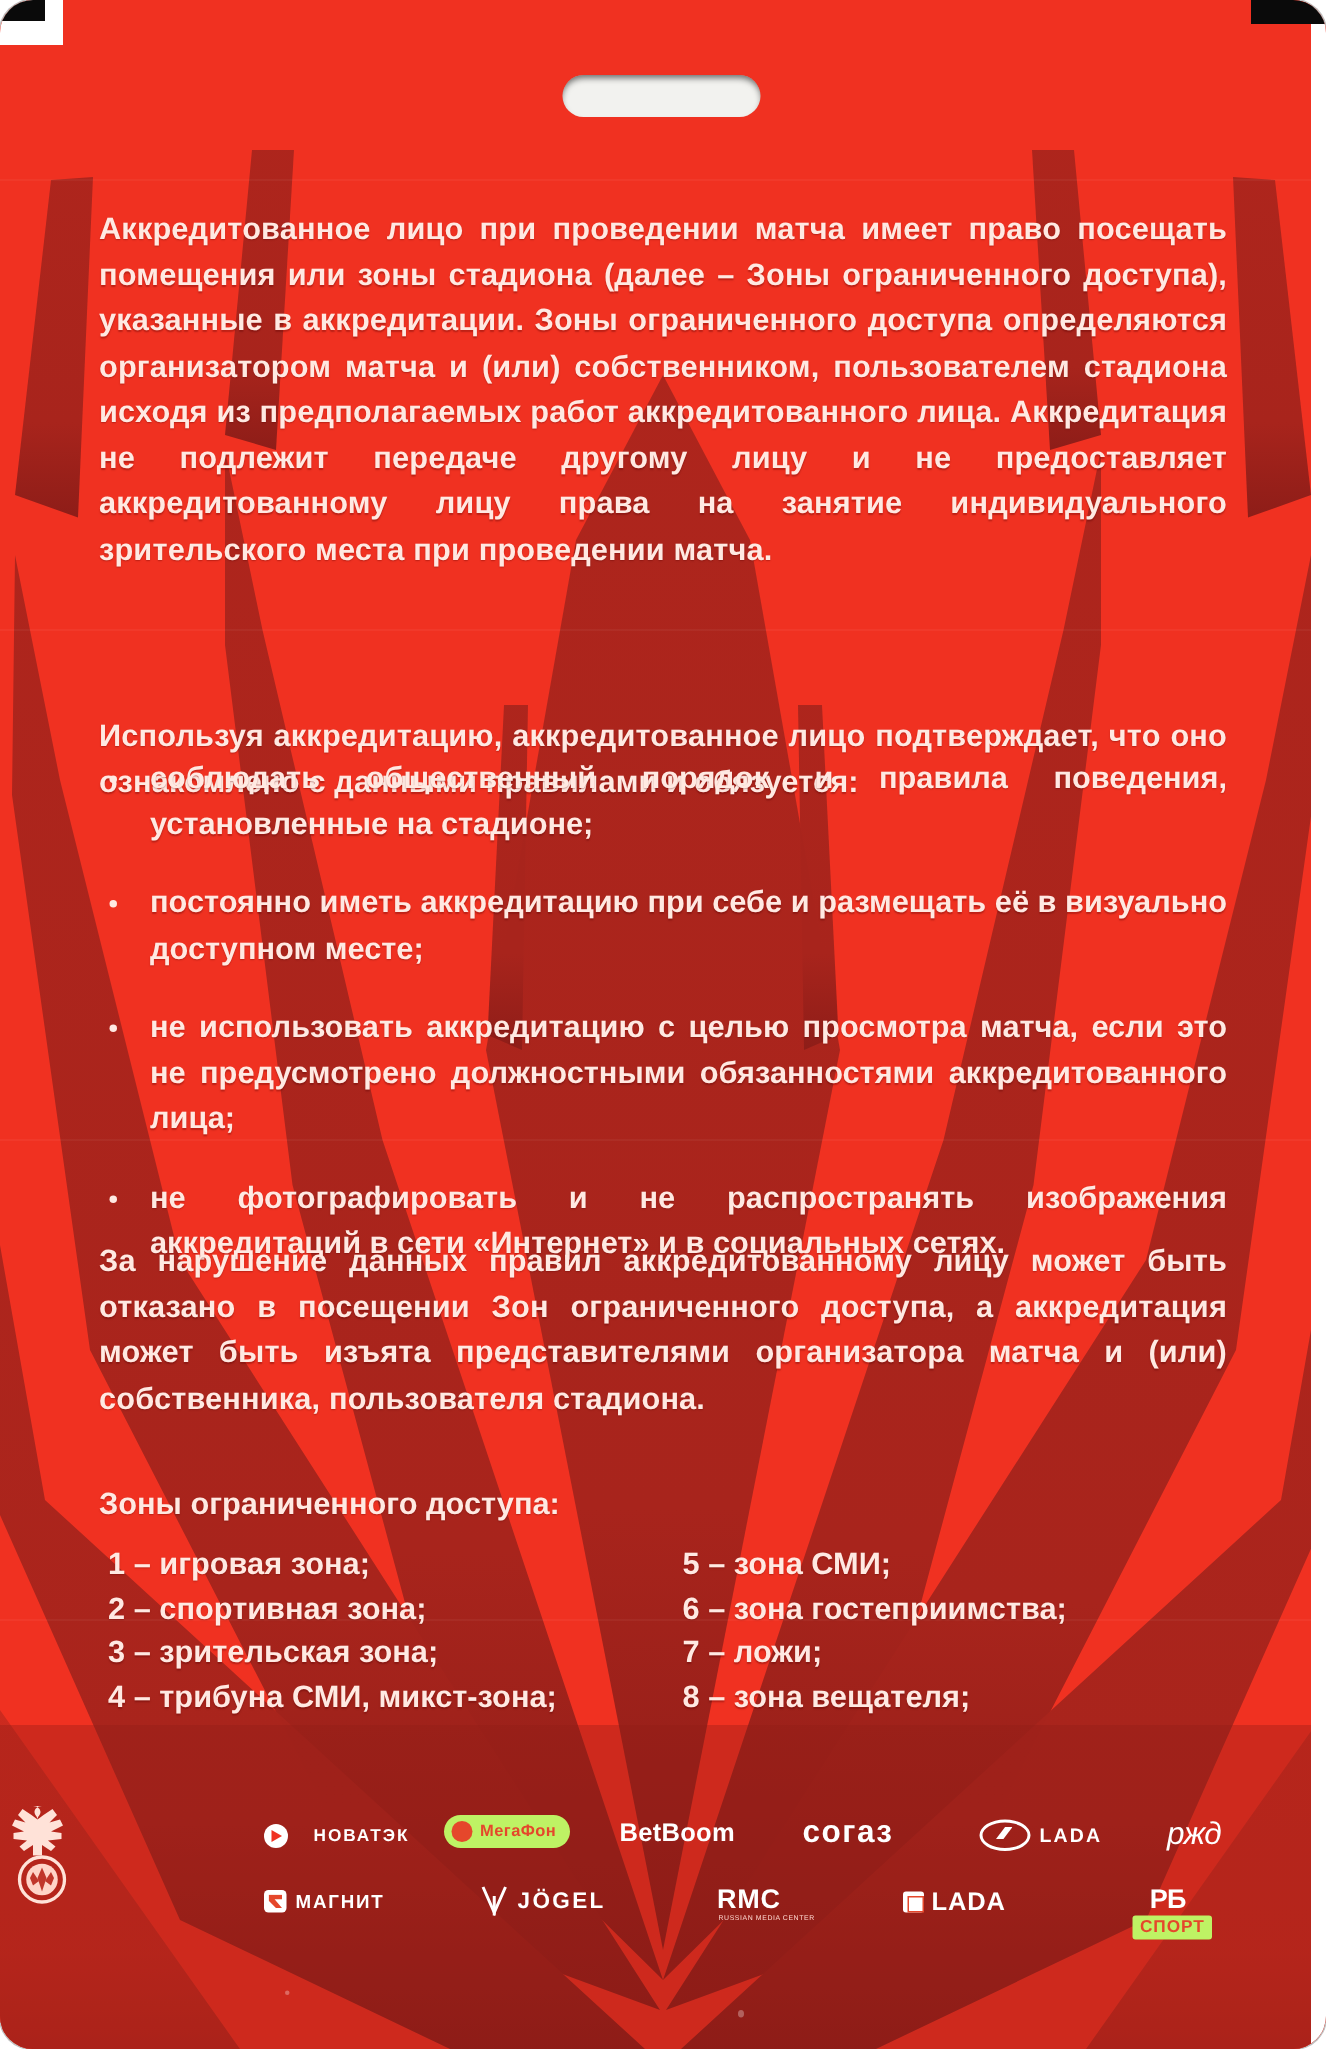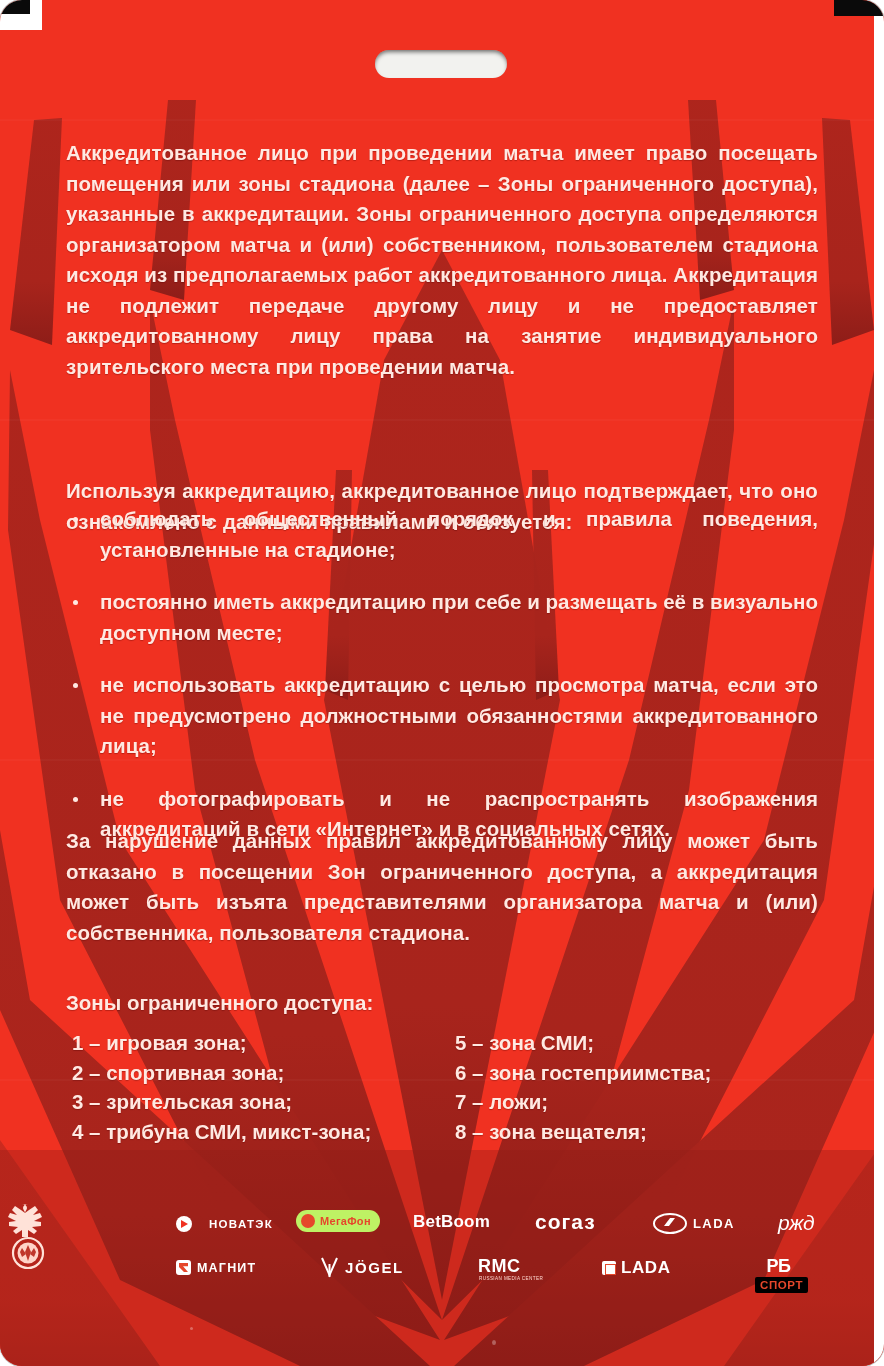--- a/index.html
+++ b/index.html
@@ -131,21 +131,21 @@
   #rmc .txt{font-size:18px;letter-spacing:0.5px;font-weight:700;}
   #rmc .sub{position:absolute;left:1px;top:20px;font-size:4.6px;letter-spacing:0.4px;color:#ffd8d0;white-space:nowrap;}
 
   #maer{left:602px;top:60px;}
   #maer .mark{width:14px;height:14px;background:#ffffff;margin-right:5px;position:relative;border-radius:2px;}
   #maer .mark:after{content:"";position:absolute;left:2.5px;top:2.5px;width:9px;height:9px;border:1.6px solid #e5472b;}
   #maer .txt{font-size:17px;letter-spacing:0.6px;}
 
   #rbsport{left:755px;top:58px;flex-direction:column;}
   #rbsport .rb{font-size:18px;font-weight:800;letter-spacing:-0.5px;margin-right:6px;}
-  #rbsport .sport{background:#000000;color:#e5472b;font-size:11.5px;font-weight:800;
+  #rbsport .sport{background:#bef264;color:#e5472b;font-size:11.5px;font-weight:800;
       letter-spacing:0.6px;padding:2px 5px;border-radius:2px;}
 
   
   .speck{position:absolute;background:rgba(255,255,255,0.30);border-radius:50%;z-index:36;}
 </style>
 </head>
 <body>
 
 <div id="card">
 

